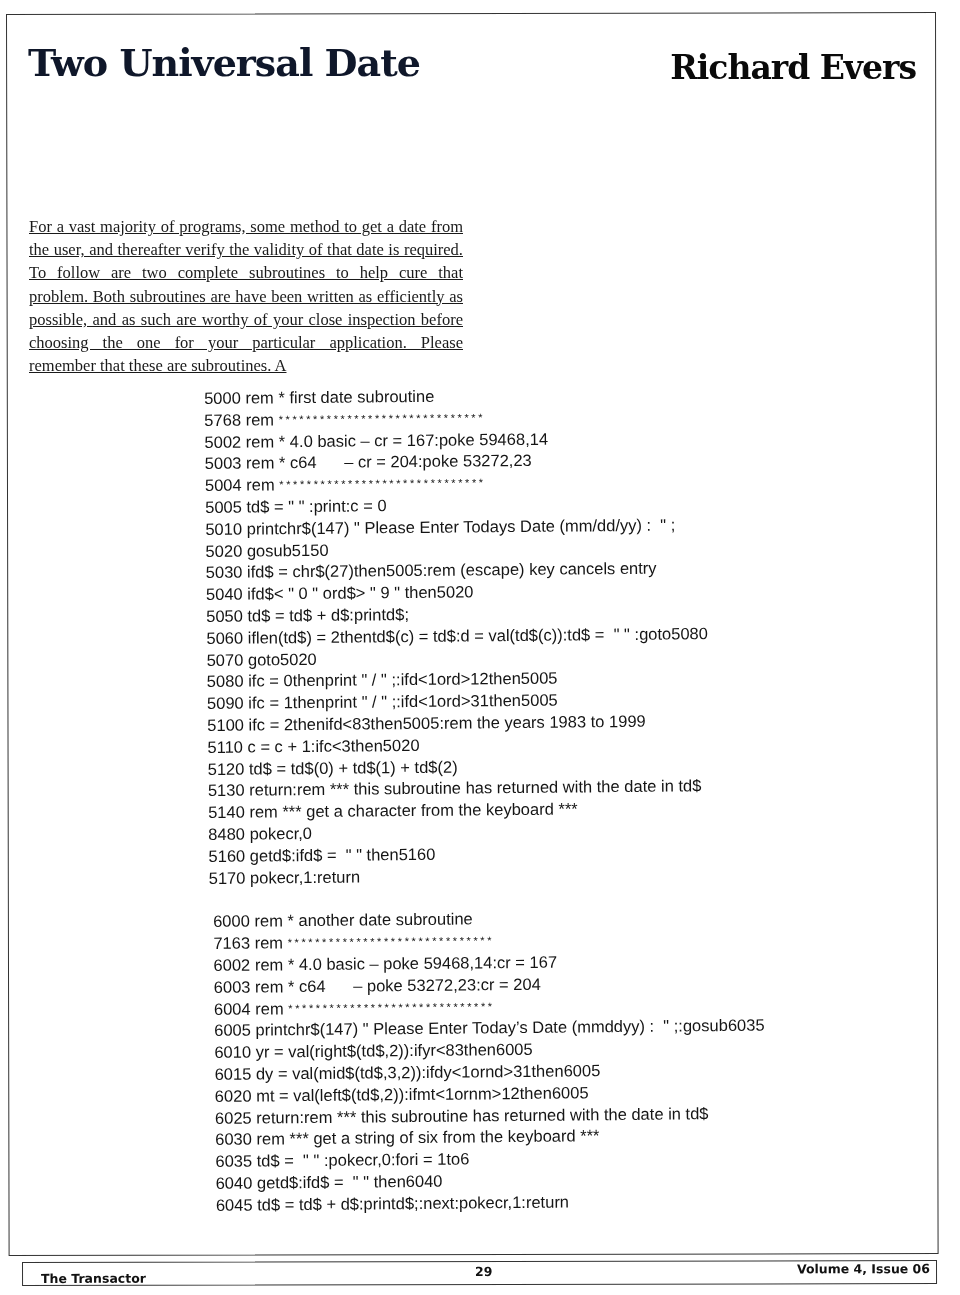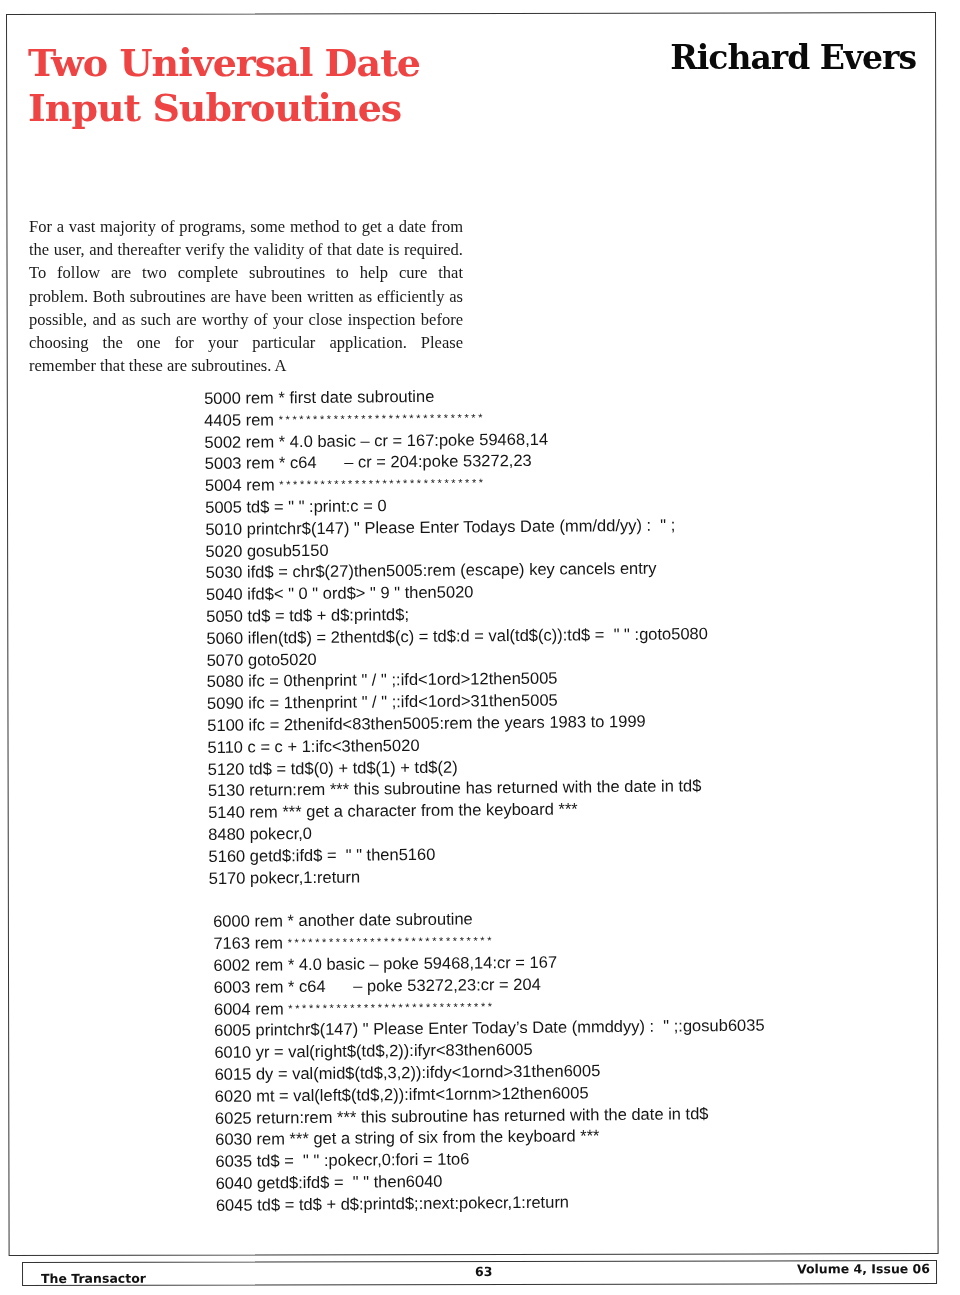--- a/index.html
+++ b/index.html
@@ -5,30 +5,30 @@
   html, body { margin: 0; padding: 0; background: #ffffff; }
   body { width: 960px; height: 1295px; position: relative; overflow: hidden; color: #111; }
   .frame {
     position: absolute; left: 6px; top: 14px; width: 930px; height: 1242px;
     border: 1.5px solid #333; box-sizing: border-box;
     transform: rotate(-0.12deg); transform-origin: 0 0;
   }
   .title {
     position: absolute; left: 28px; top: 40px; margin: 0;
     font-family: "DejaVu Serif", serif; font-weight: bold; font-size: 38px;
-    line-height: 45px; letter-spacing: -1px; color: #ef4444;
+    line-height: 45px; letter-spacing: -1px; color: #0f172a;
   }
   .author {
-    position: absolute; right: 44px; top: 38px; margin: 0;
+    position: absolute; right: 44px; top: 48px; margin: 0;
     font-family: "DejaVu Serif", serif; font-weight: bold; font-size: 33px;
     line-height: 40px; letter-spacing: -1px; color: #0a0a0a;
   }
   .col {
     position: absolute; font-family: "Liberation Serif", serif; font-size: 16.5px;
-    line-height: 23.2px; color: #1a1a1a; text-align: justify;
+    line-height: 23.2px; color: #1a1a1a; text-align: justify; text-decoration: underline;
   }
   .col p { margin: 0; }
   .col-left { left: 29px; top: 215px; width: 434px; }
   .col-right { left: 485px; top: 208px; width: 433px; }
   .col-right p + p { margin-top: 23px; }
   .code {
     position: absolute; left: 204px; top: 388px; width: 640px;
     font-family: "Liberation Sans", sans-serif; font-size: 16.5px; line-height: 21.8px;
     color: #151515; transform: rotate(-0.55deg); transform-origin: 0 0;
   }
@@ -46,36 +46,35 @@
   .footer-center { position: absolute; left: 452px; top: 2px; }
   .footer-right { position: absolute; right: 6px; top: 0px; }
 </style>
 </head>
 <body>
 
 <div class="frame"></div>
 
 <h1 class="title">
   <span>Two Universal Date</span><br>
-  <span>Input Subroutines</span>
 </h1>
 
 <h2 class="author">Richard Evers</h2>
 
 <div class="col col-left">
   <p>For a vast majority of programs, some method to get a date from the user, and thereafter verify the validity of that date is required. To follow are two complete subroutines to help cure that problem. Both subroutines are have been written as efficiently as possible, and as such are worthy of your close inspection before choosing the one for your particular application. Please remember that these are subroutines. A</p>
 </div>
 
 <div class="col col-right">
 </div>
 
 <div class="code">
   <div id="listing1" class="code-block-1">
       <span class="code-line"><span>5000 rem * first date subroutine</span></span>
-      <span class="code-line"><span>4405 rem </span><span class="stars">******************************</span></span>
+      <span class="code-line"><span>5768 rem </span><span class="stars">******************************</span></span>
       <span class="code-line"><span>5002 rem * 4.0 basic – cr = 167:poke 59468,14</span></span>
       <span class="code-line"><span>5003 rem * c64      – cr = 204:poke 53272,23</span></span>
       <span class="code-line"><span>5004 rem </span><span class="stars">******************************</span></span>
       <span class="code-line"><span>5005 td$ = " " :print:c = 0</span></span>
       <span class="code-line"><span>5010 printchr$(147) " Please Enter Todays Date (mm/dd/yy) :  " ;</span></span>
       <span class="code-line"><span>5020 gosub5150</span></span>
       <span class="code-line"><span>5030 ifd$ = chr$(27)then5005:rem (escape) key cancels entry</span></span>
       <span class="code-line"><span>5040 ifd$&lt; " 0 " ord$&gt; " 9 " then5020</span></span>
       <span class="code-line"><span>5050 td$ = td$ + d$:printd$;</span></span>
       <span class="code-line"><span>5060 iflen(td$) = 2thentd$(c) = td$:d = val(td$(c)):td$ =  " " :goto5080</span></span>
@@ -105,15 +104,15 @@
       <span class="code-line"><span>6025 return:rem *** this subroutine has returned with the date in td$</span></span>
       <span class="code-line"><span>6030 rem *** get a string of six from the keyboard ***</span></span>
       <span class="code-line"><span>6035 td$ =  " " :pokecr,0:fori = 1to6</span></span>
       <span class="code-line"><span>6040 getd$:ifd$ =  " " then6040</span></span>
       <span class="code-line"><span>6045 td$ = td$ + d$:printd$;:next:pokecr,1:return</span></span>
     </div>
 </div>
 
 <div class="footer">
   <span class="footer-left">The Transactor</span>
-  <span class="footer-center">63</span>
+  <span class="footer-center">29</span>
   <span class="footer-right">Volume 4, Issue 06</span>
 </div>
 
 </body></html>

